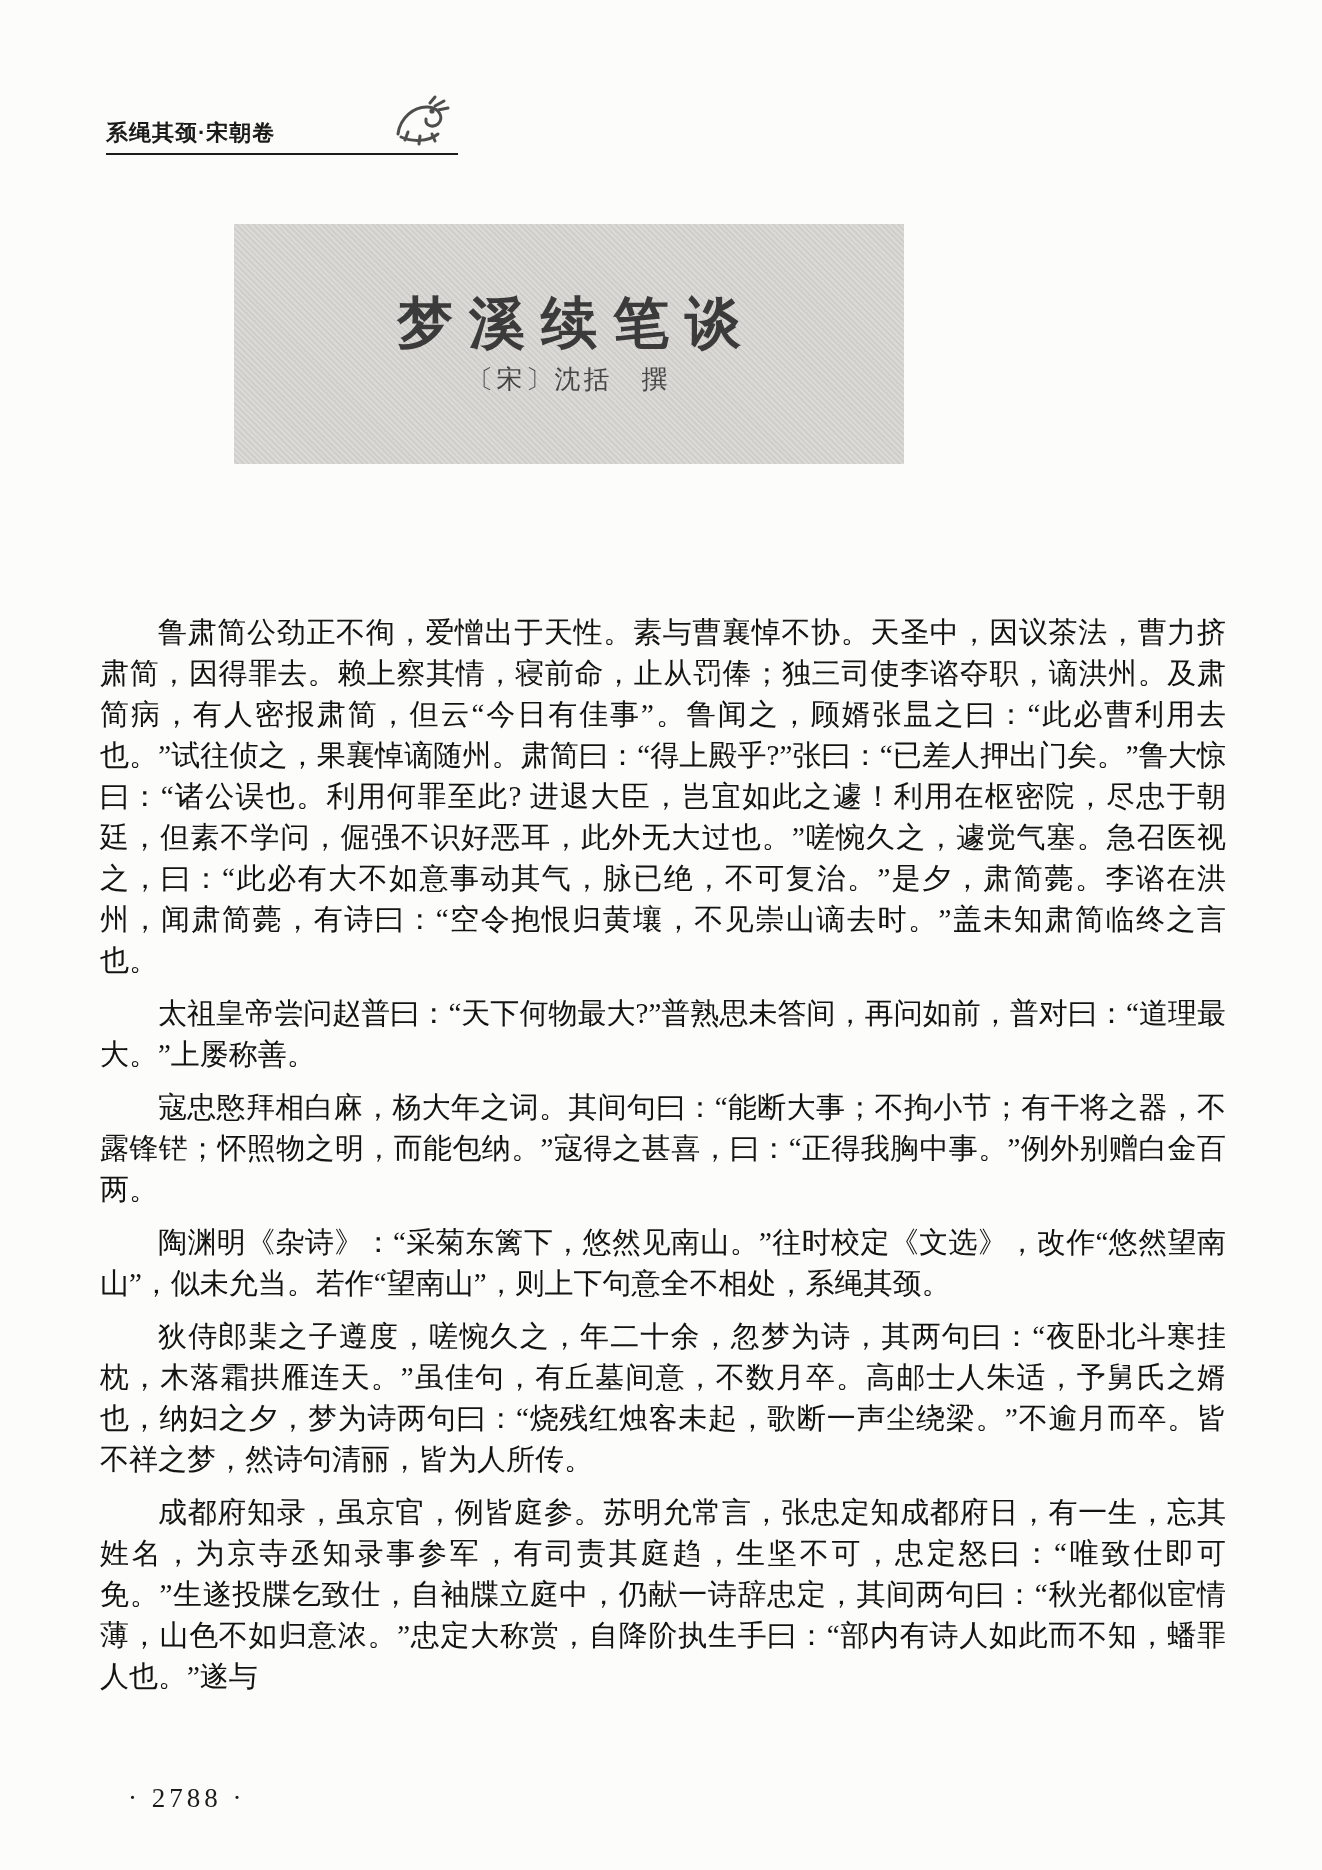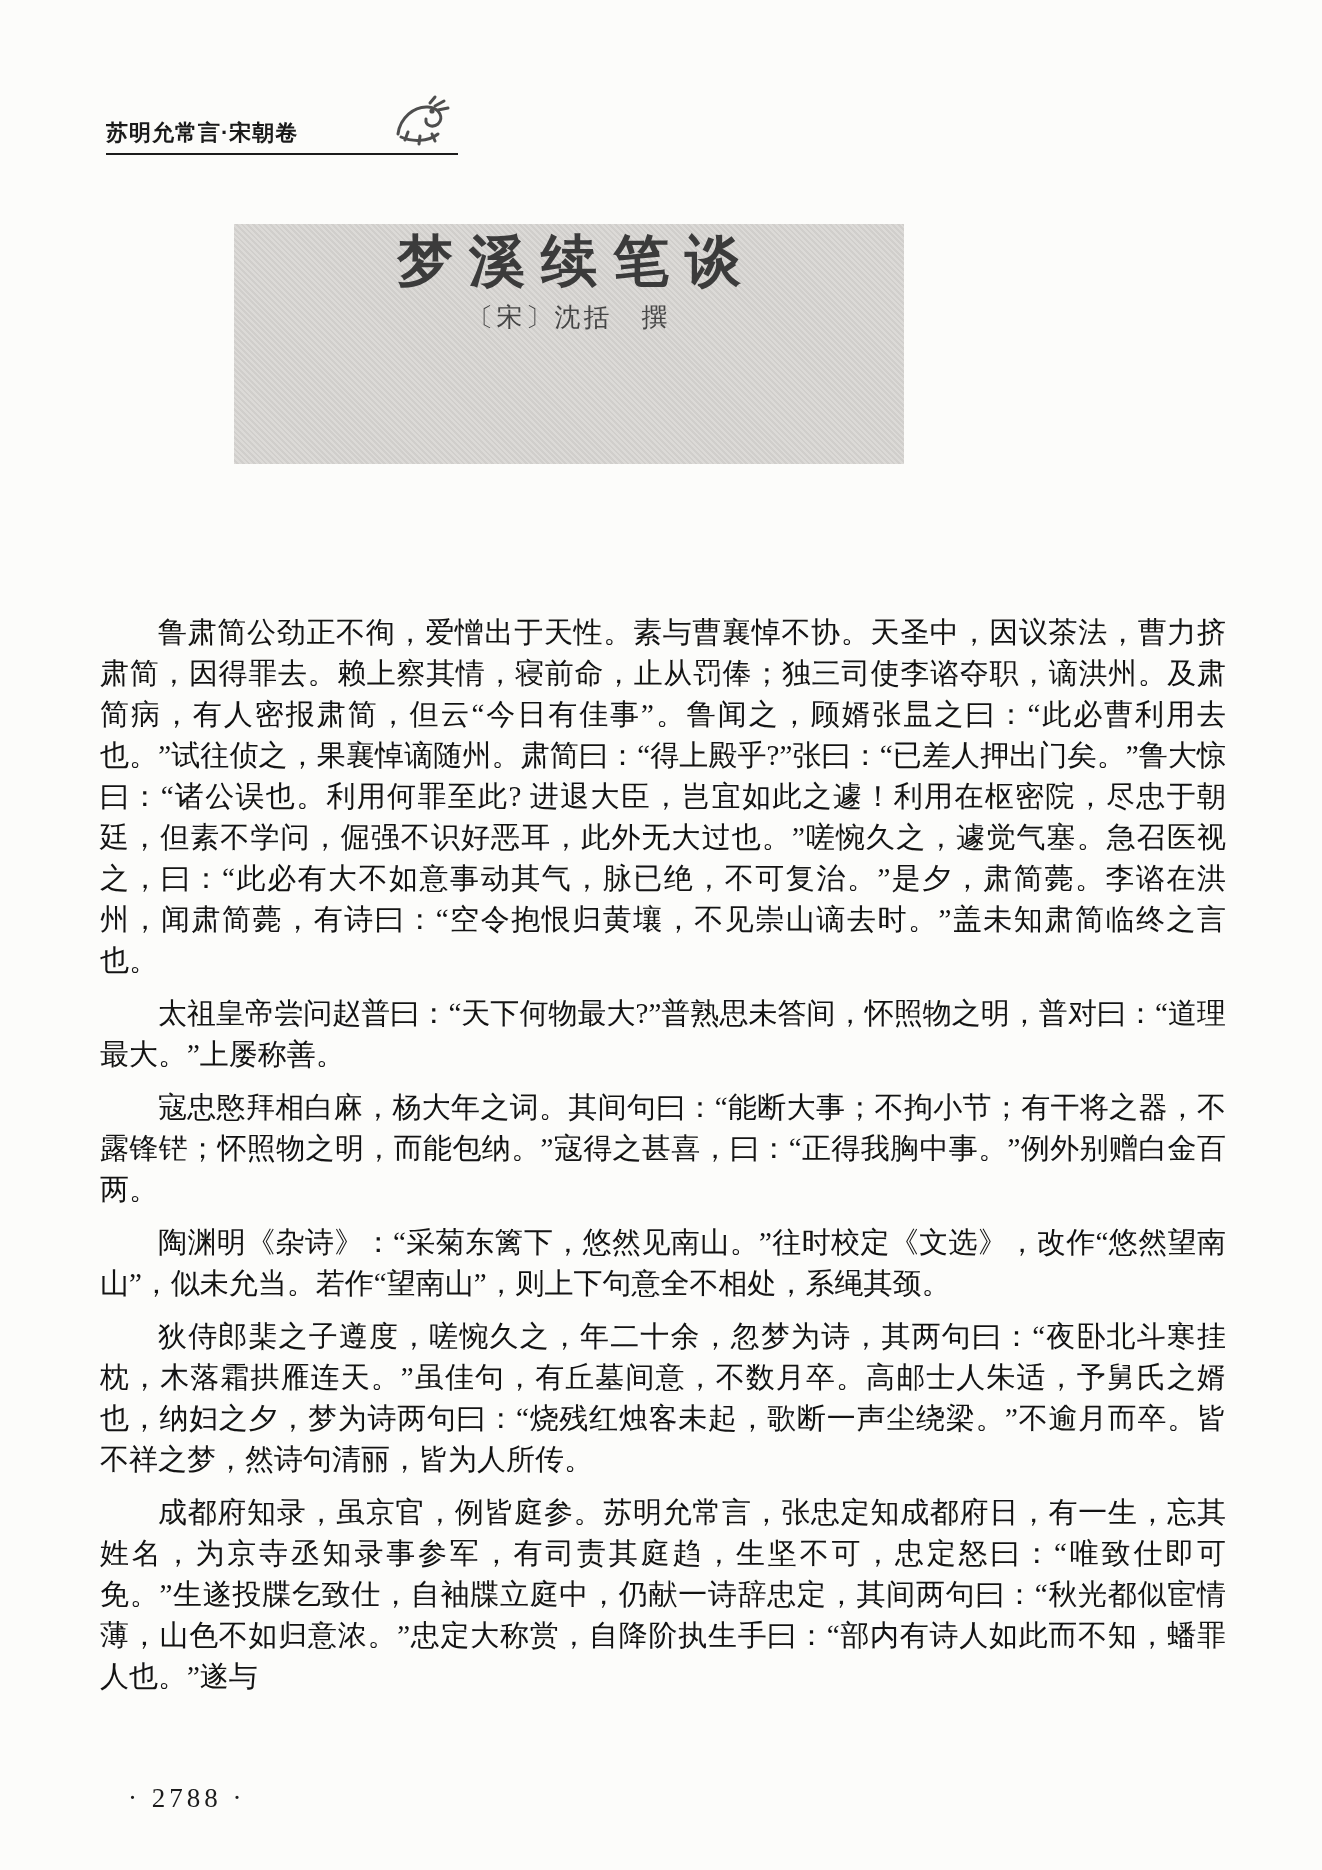--- a/index.html
+++ b/index.html
@@ -31,20 +31,21 @@
   
   .title-block {
     position: absolute; left: 234px; top: 224px;
     width: 670px; height: 240px;
     background:
       repeating-linear-gradient(45deg, rgba(255,255,255,0.12) 0 2px, rgba(0,0,0,0.03) 2px 4px),
       #d7d5d2;
     text-align: center;
   }
   .title-block .main-title {
+    margin-top: 62px;
     font-size: 56px; font-weight: bold;
     letter-spacing: 16px; text-indent: 16px;
     color: #3b3b3b;
     font-family: Liberation Serif, serif;
   }
   .title-block .byline {
     font-size: 26px; letter-spacing: 3px;
     color: #454545;
   }
 
@@ -62,21 +63,21 @@
 
   
   .footer {
     position: absolute; left: 128px; top: 1783px;
     font-size: 27px; letter-spacing: 4px; color: #1c1c1c;
   }
 </style>
 </head>
 <body>
 
-<div class="header-title">苏明允常言·宋朝卷</div>
+<div class="header-title">系绳其颈·宋朝卷</div>
 
 <span class="ornament">
   <svg viewBox="0 0 64 54" width="64" height="54" aria-hidden="true">
     <g fill="none" stroke="#4e4e4e" stroke-width="3" stroke-linecap="round">
       <path d="M10 40 C12 24 26 12 40 13 C52 14 56 24 50 30 C45 34 37 32 38 25"></path>
       <path d="M13 43 C24 48 40 48 50 40"></path>
       <path d="M20 38 L17 46 M32 42 L31 50 M44 40 L47 47"></path>
       <path d="M42 9 L47 3 M47 12 L56 7 M50 16 L60 14"></path>
     </g>
     <circle cx="44" cy="17" r="2.6" fill="#4e4e4e"></circle>
@@ -85,20 +86,20 @@
 
 <div class="header-rule"></div>
 
 <div class="title-block">
   <div class="main-title">梦溪续笔谈</div>
   <div class="byline">〔宋〕沈括　撰</div>
 </div>
 
 <div class="body-text">
     <p class="para">鲁肃简公劲正不徇，爱憎出于天性。素与曹襄悼不协。天圣中，因议茶法，曹力挤肃简，因得罪去。赖上察其情，寝前命，止从罚俸；独三司使李谘夺职，谪洪州。及肃简病，有人密报肃简，但云“今日有佳事”。鲁闻之，顾婿张昷之曰：“此必曹利用去也。”试往侦之，果襄悼谪随州。肃简曰：“得上殿乎?”张曰：“已差人押出门矣。”鲁大惊曰：“诸公误也。利用何罪至此? 进退大臣，岂宜如此之遽！利用在枢密院，尽忠于朝廷，但素不学问，倔强不识好恶耳，此外无大过也。”嗟惋久之，遽觉气塞。急召医视之，曰：“此必有大不如意事动其气，脉已绝，不可复治。”是夕，肃简薨。李谘在洪州，闻肃简薨，有诗曰：“空令抱恨归黄壤，不见崇山谪去时。”盖未知肃简临终之言也。</p>
-    <p class="para">太祖皇帝尝问赵普曰：“天下何物最大?”普熟思未答间，怀照物之明，普对曰：“道理最大。”上屡称善。</p>
+    <p class="para">太祖皇帝尝问赵普曰：“天下何物最大?”普熟思未答间，再问如前，普对曰：“道理最大。”上屡称善。</p>
     <p class="para">寇忠愍拜相白麻，杨大年之词。其间句曰：“能断大事；不拘小节；有干将之器，不露锋铓；怀照物之明，而能包纳。”寇得之甚喜，曰：“正得我胸中事。”例外别赠白金百两。</p>
     <p class="para">陶渊明《杂诗》：“采菊东篱下，悠然见南山。”往时校定《文选》，改作“悠然望南山”，似未允当。若作“望南山”，则上下句意全不相处，系绳其颈。</p>
     <p class="para">狄侍郎棐之子遵度，嗟惋久之，年二十余，忽梦为诗，其两句曰：“夜卧北斗寒挂枕，木落霜拱雁连天。”虽佳句，有丘墓间意，不数月卒。高邮士人朱适，予舅氏之婿也，纳妇之夕，梦为诗两句曰：“烧残红烛客未起，歌断一声尘绕梁。”不逾月而卒。皆不祥之梦，然诗句清丽，皆为人所传。</p>
     <p class="para">成都府知录，虽京官，例皆庭参。苏明允常言，张忠定知成都府日，有一生，忘其姓名，为京寺丞知录事参军，有司责其庭趋，生坚不可，忠定怒曰：“唯致仕即可免。”生遂投牒乞致仕，自袖牒立庭中，仍献一诗辞忠定，其间两句曰：“秋光都似宦情薄，山色不如归意浓。”忠定大称赏，自降阶执生手曰：“部内有诗人如此而不知，蟠罪人也。”遂与</p>
   </div>
 
 <div class="footer">· 2788 ·</div>
 
 </body></html>

